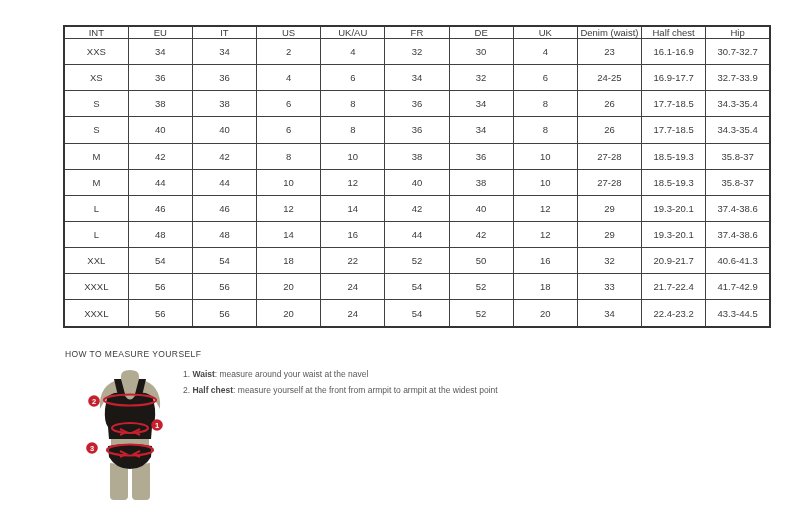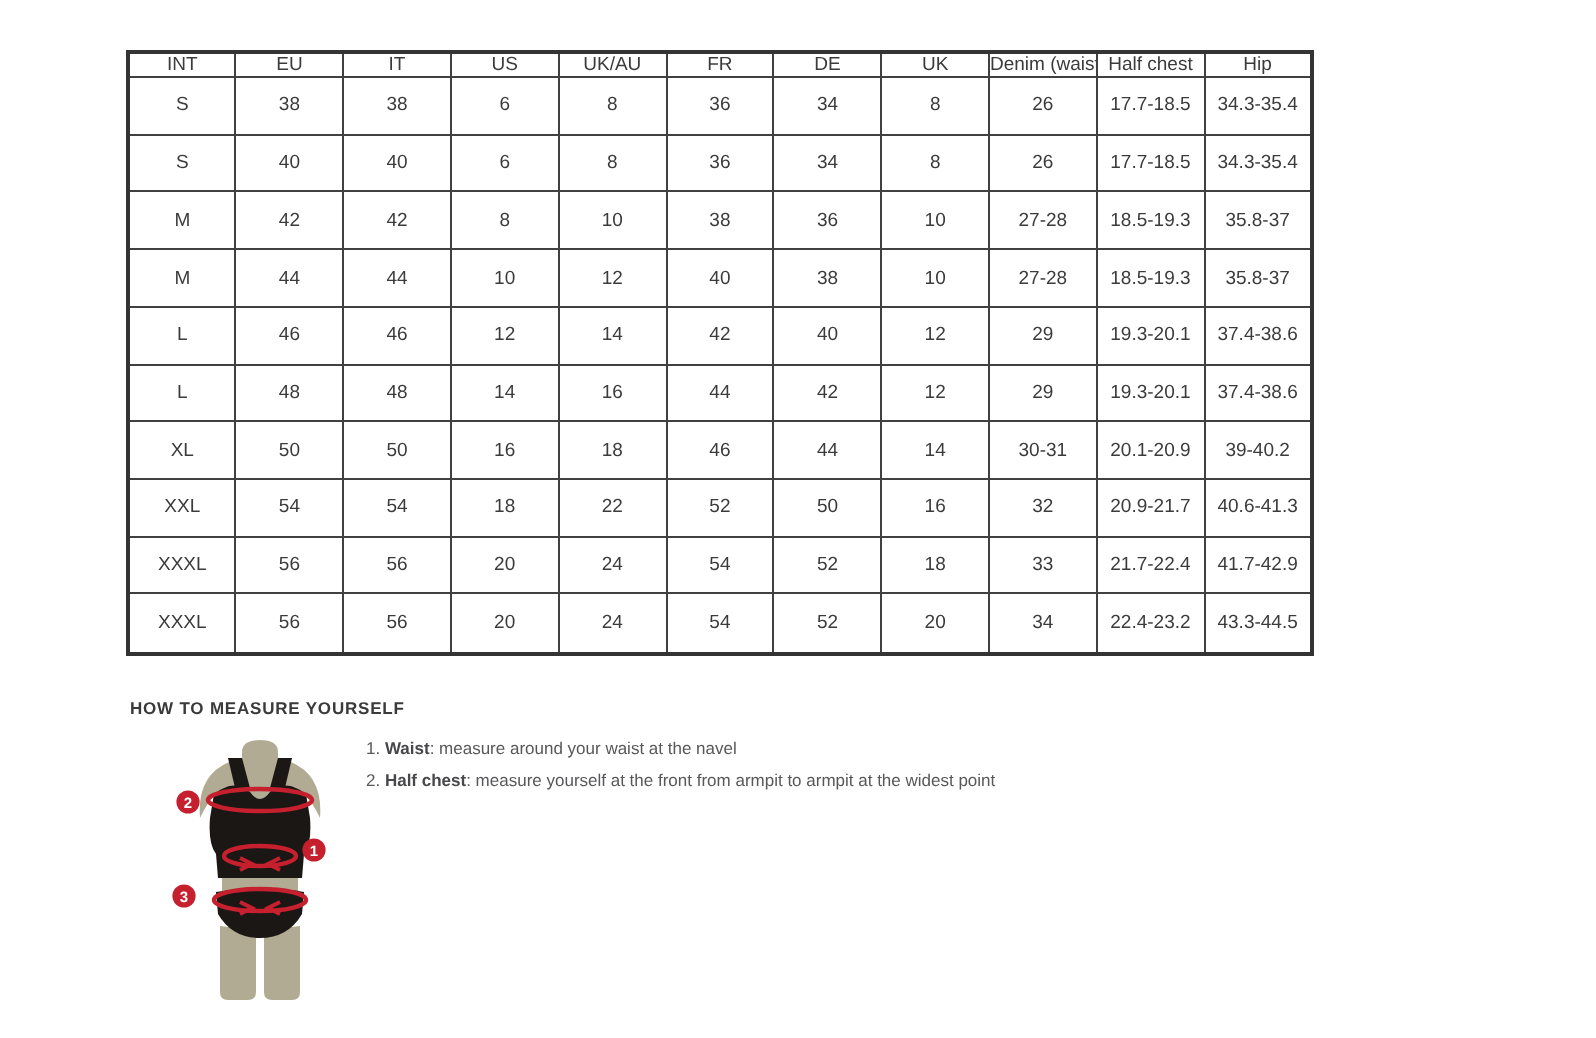--- a/index.html
+++ b/index.html
@@ -2,35 +2,35 @@
 <html><head>
 <meta charset="utf-8">
 <style>
   html,body{margin:0;padding:0;background:#ffffff;}
   body{
     width:798px;height:519px;position:relative;overflow:hidden;
     font-family:"Liberation Sans", sans-serif;
   }
   
   .size-table{
-    position:absolute;left:63px;top:25px;width:594px;height:303px;
+    position:absolute;left:63px;top:25px;width:708px;height:303px;
     border-collapse:collapse;table-layout:fixed;
     font-size:9.5px;color:#3b3b3b;
     border:2px solid #343434;
   }
   .size-table th,.size-table td{
     border:1px solid #404040;
     text-align:center;vertical-align:middle;
     font-weight:normal;padding:0;
     white-space:nowrap;overflow:hidden;
   }
   
   .measure-heading{
     position:absolute;left:65px;top:349px;
-    font-size:8.5px;font-weight:bold;color:#3a3a3a;letter-spacing:.4px;
+    font-size:8.5px;font-weight:normal;color:#3a3a3a;letter-spacing:.4px;
   }
   .figure-wrap{position:absolute;left:73px;top:369px;width:120px;height:136px;}
   .measure-list{
     position:absolute;left:183px;top:369px;margin:0;padding:0;list-style:none;
     font-size:8.5px;color:#58585a;line-height:10px;
   }
   .measure-list li{margin:0 0 5.5px 0;}
   .measure-list b{color:#48484b;}
   .badge-num{font:bold 7.5px "Liberation Sans",sans-serif;fill:#ffffff;}
 </style>
@@ -48,20 +48,46 @@
         <th>FR</th>
         <th>DE</th>
         <th>UK</th>
         <th>Denim (waist)</th>
         <th>Half chest</th>
         <th>Hip</th>
       </tr>
   </thead>
   <tbody id="body-rows">
       <tr>
+        <td>XXS</td>
+        <td>34</td>
+        <td>34</td>
+        <td>2</td>
+        <td>4</td>
+        <td>32</td>
+        <td>30</td>
+        <td>4</td>
+        <td>23</td>
+        <td>16.1-16.9</td>
+        <td>30.7-32.7</td>
+      </tr>
+      <tr>
+        <td>XS</td>
+        <td>36</td>
+        <td>36</td>
+        <td>4</td>
+        <td>6</td>
+        <td>34</td>
+        <td>32</td>
+        <td>6</td>
+        <td>24-25</td>
+        <td>16.9-17.7</td>
+        <td>32.7-33.9</td>
+      </tr>
+      <tr>
         <td>S</td>
         <td>38</td>
         <td>38</td>
         <td>6</td>
         <td>8</td>
         <td>36</td>
         <td>34</td>
         <td>8</td>
         <td>26</td>
         <td>17.7-18.5</td>
@@ -124,33 +150,20 @@
         <td>48</td>
         <td>48</td>
         <td>14</td>
         <td>16</td>
         <td>44</td>
         <td>42</td>
         <td>12</td>
         <td>29</td>
         <td>19.3-20.1</td>
         <td>37.4-38.6</td>
-      </tr>
-      <tr>
-        <td>XL</td>
-        <td>50</td>
-        <td>50</td>
-        <td>16</td>
-        <td>18</td>
-        <td>46</td>
-        <td>44</td>
-        <td>14</td>
-        <td>30-31</td>
-        <td>20.1-20.9</td>
-        <td>39-40.2</td>
       </tr>
       <tr>
         <td>XXL</td>
         <td>54</td>
         <td>54</td>
         <td>18</td>
         <td>22</td>
         <td>52</td>
         <td>50</td>
         <td>16</td>

